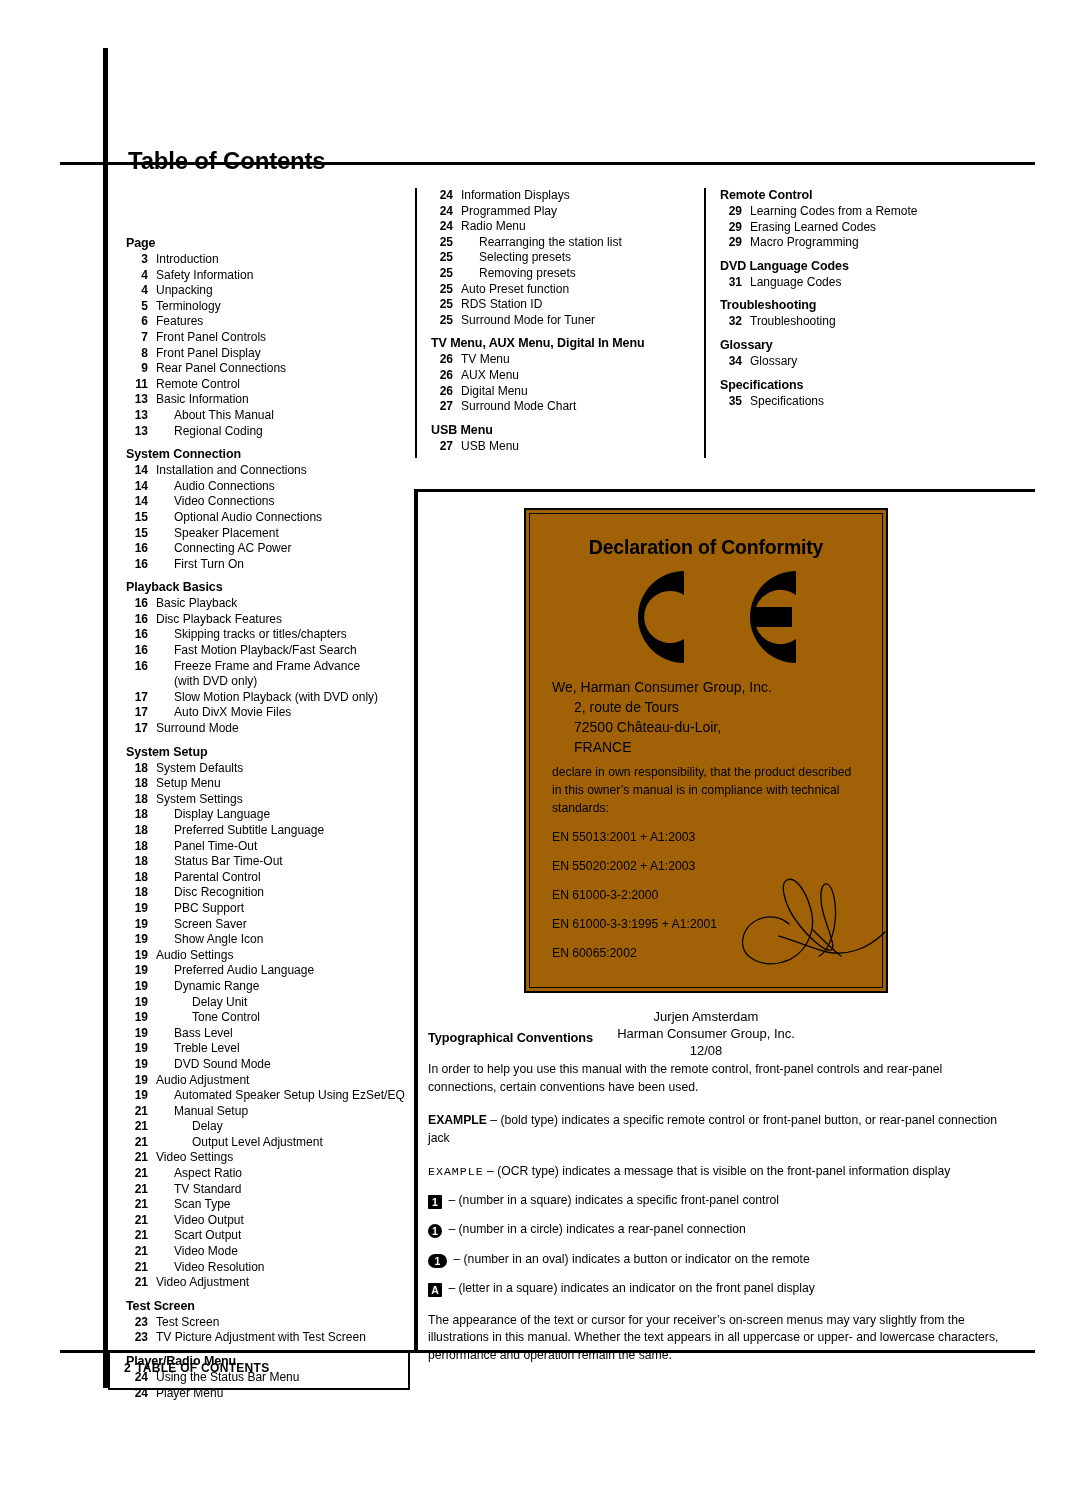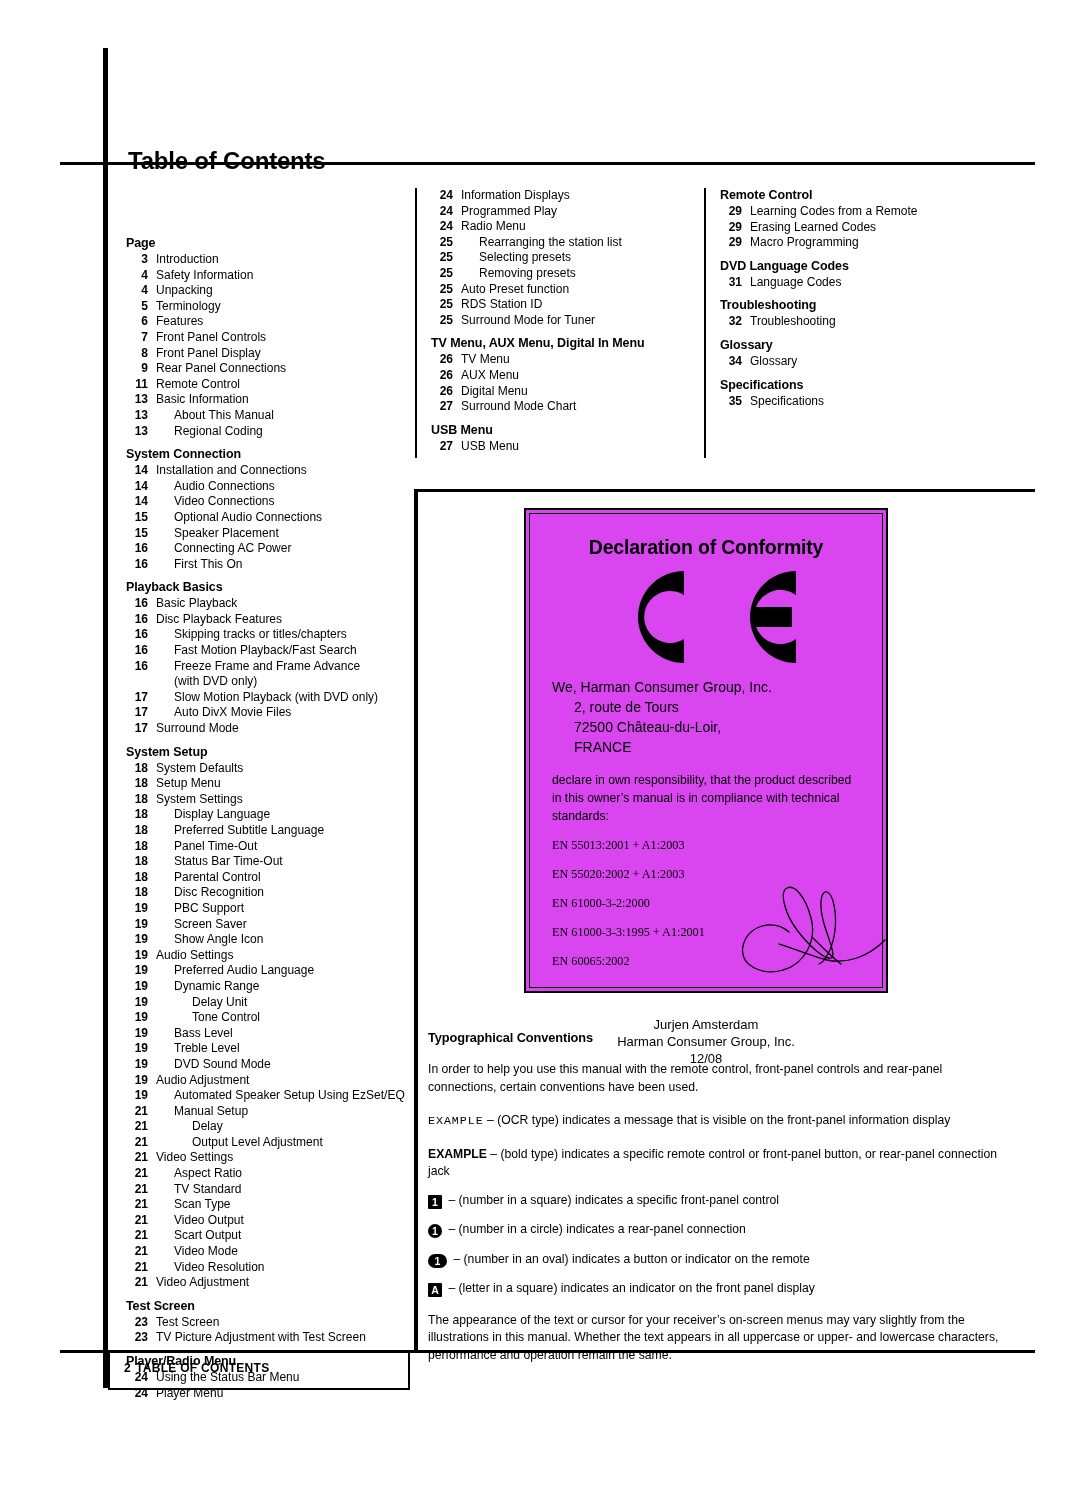--- a/index.html
+++ b/index.html
@@ -81,40 +81,40 @@
     position:absolute;left:414px;top:489px;width:621px;height:861px;
     border-left:4px solid #000;border-top:3px solid #000;
     box-sizing:border-box;
   }
 
   
   .decl{
     position:absolute;left:524px;top:508px;width:364px;height:485px;
     border:2px solid #000;
     box-sizing:border-box;
-    background:#d946ef;
+    background:#a16207;
   }
   .decl-inner{
     position:absolute;left:3px;top:3px;right:3px;bottom:3px;
     border:1px solid #000;
     box-sizing:border-box;
     padding:18px 22px 12px 22px;
   }
   .decl-title{
     text-align:center;font-size:19.5px;font-weight:bold;
     letter-spacing:-0.2px;margin-top:4px;
   }
   .ce{
     display:block;margin:4px auto 6px auto;
   }
   .decl-addr{font-size:14px;line-height:20px;}
   .decl-addr .l1{margin-left:0;}
   .decl-addr .l2,.decl-addr .l3,.decl-addr .l4{margin-left:22px;}
-  .decl-body{font-size:12.2px;line-height:18px;margin-top:14px;}
-  .std{font-size:12.2px;line-height:18px;margin-top:11px;position:relative;z-index:2;font-family:Liberation Serif, serif;}
+  .decl-body{font-size:12.2px;line-height:18px;margin-top:6px;}
+  .std{font-size:12.2px;line-height:18px;margin-top:11px;position:relative;z-index:2;}
   .sig-wrap{position:relative;height:0;}
   .sig{position:absolute;left:175px;top:-92px;}
   .decl-sign{
     text-align:center;font-size:13px;line-height:17px;margin-top:46px;
   }
 
   
   .typo{position:absolute;left:428px;top:1030px;width:580px;}
   .typo h3{
     margin:0 0 2px 0;font-size:12.8px;font-weight:bold;letter-spacing:-0.1px;
@@ -158,21 +158,21 @@
         <div class="entry"><span class="pg">13</span><span class="tx">Basic Information</span></div>
         <div class="entry ind1"><span class="pg">13</span><span class="tx">About This Manual</span></div>
         <div class="entry ind1"><span class="pg">13</span><span class="tx">Regional Coding</span></div>
         <div class="sec-head">System Connection</div>
         <div class="entry"><span class="pg">14</span><span class="tx">Installation and Connections</span></div>
         <div class="entry ind1"><span class="pg">14</span><span class="tx">Audio Connections</span></div>
         <div class="entry ind1"><span class="pg">14</span><span class="tx">Video Connections</span></div>
         <div class="entry ind1"><span class="pg">15</span><span class="tx">Optional Audio Connections</span></div>
         <div class="entry ind1"><span class="pg">15</span><span class="tx">Speaker Placement</span></div>
         <div class="entry ind1"><span class="pg">16</span><span class="tx">Connecting AC Power</span></div>
-        <div class="entry ind1"><span class="pg">16</span><span class="tx">First This On</span></div>
+        <div class="entry ind1"><span class="pg">16</span><span class="tx">First Turn On</span></div>
         <div class="sec-head">Playback Basics</div>
         <div class="entry"><span class="pg">16</span><span class="tx">Basic Playback</span></div>
         <div class="entry"><span class="pg">16</span><span class="tx">Disc Playback Features</span></div>
         <div class="entry ind1"><span class="pg">16</span><span class="tx">Skipping tracks or titles/chapters</span></div>
         <div class="entry ind1"><span class="pg">16</span><span class="tx">Fast Motion Playback/Fast Search</span></div>
         <div class="entry ind1"><span class="pg">16</span><span class="tx">Freeze Frame and Frame Advance</span></div>
         <div class="entry cont"><span class="pg"></span><span class="tx">(with DVD only)</span></div>
         <div class="entry ind1"><span class="pg">17</span><span class="tx">Slow Motion Playback (with DVD only)</span></div>
         <div class="entry ind1"><span class="pg">17</span><span class="tx">Auto DivX Movie Files</span></div>
         <div class="entry"><span class="pg">17</span><span class="tx">Surround Mode</span></div>
@@ -298,22 +298,22 @@
         <div>Jurjen Amsterdam</div>
         <div>Harman Consumer Group, Inc.</div>
         <div>12/08</div>
       </div>
     </div>
   </div>
 
   <div class="typo">
     <h3>Typographical Conventions</h3>
     <p>In order to help you use this manual with the remote control, front-panel controls and rear-panel connections, certain conventions have been used.</p>
+    <p><span class="b">EXAMPLE</span> <span>– (bold type) indicates a specific remote control or front-panel button, or rear-panel connection jack</span></p>
     <p><span class="ocr">EXAMPLE</span> <span>– (OCR type) indicates a message that is visible on the front-panel information display</span></p>
-    <p><span class="b">EXAMPLE</span> <span>– (bold type) indicates a specific remote control or front-panel button, or rear-panel connection jack</span></p>
     <div id="marker-list">
         <div class="row"><span class="mark sq">1</span><span> – (number in a square) indicates a specific front-panel control</span></div>
         <div class="row"><span class="mark ci">1</span><span> – (number in a circle) indicates a rear-panel connection</span></div>
         <div class="row"><span class="mark ov">1</span><span> – (number in an oval) indicates a button or indicator on the remote</span></div>
         <div class="row"><span class="mark sq">A</span><span> – (letter in a square) indicates an indicator on the front panel display</span></div>
       </div>
     <p class="closing">The appearance of the text or cursor for your receiver’s on-screen menus may vary slightly from the illustrations in this manual. Whether the text appears in all uppercase or upper- and lowercase characters, performance and operation remain the same.</p>
   </div>
 
 </div>

